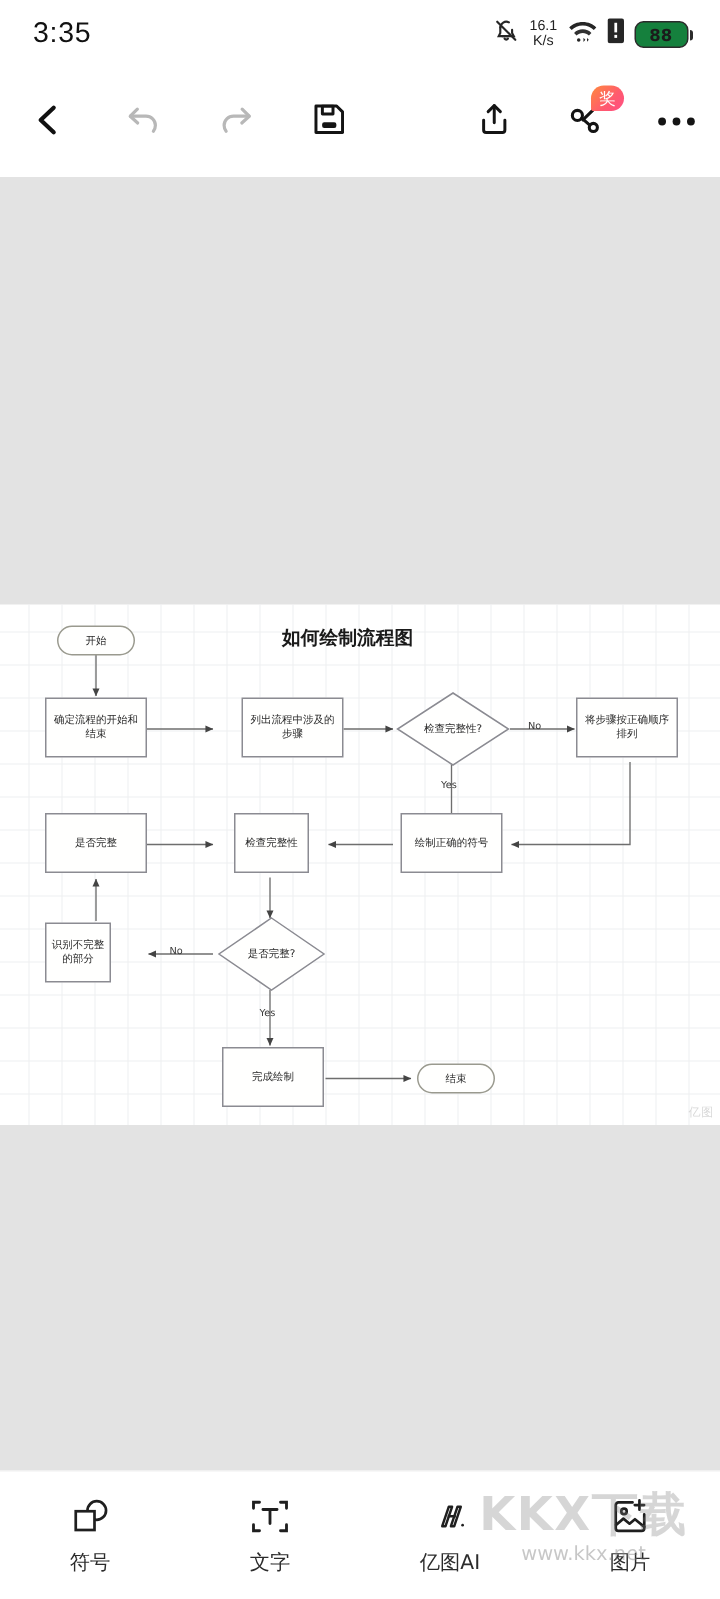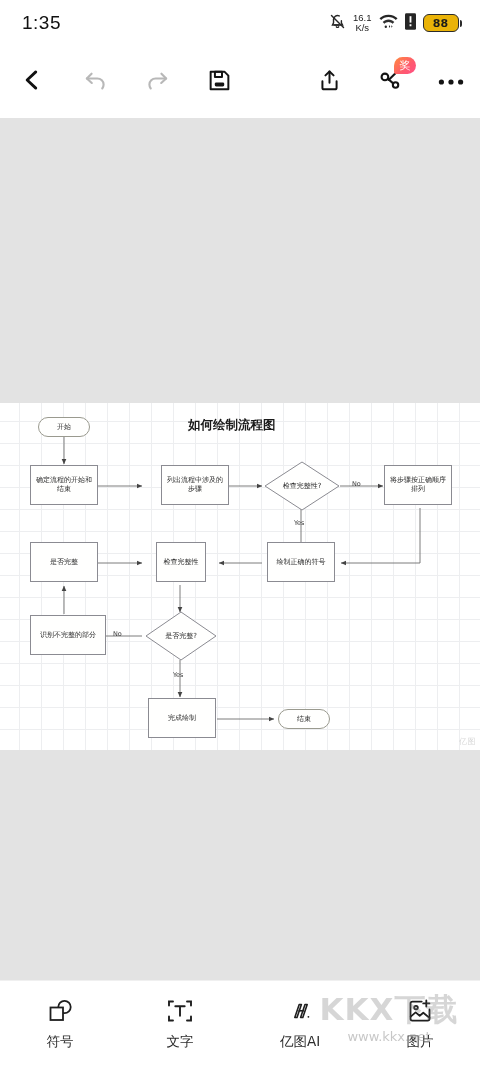--- a/index.html
+++ b/index.html
@@ -126,21 +126,21 @@
     font-size:13px; color:rgba(130,130,130,.45); text-align:center;
     font-family:"DejaVu Sans","Liberation Sans",sans-serif;
   }
 </style>
 </head>
 <body>
 
 <div id="app">
 
   <div class="statusbar">
-    <div class="status-time">1:35</div>
+    <div class="status-time">3:35</div>
     <div class="status-right">
 
       <span class="ic">
         <svg width="17" height="17" viewBox="0 0 24 24" fill="none" stroke="#262626" stroke-width="2" stroke-linecap="round">
           <path d="M6.5 9a5.5 5.5 0 0 1 8-4.9M17.5 11v3l1.6 3H8"></path>
           <path d="M6.4 8.6V14l-1.5 3h9"></path>
           <path d="M10.4 19.5a2 2 0 0 0 3.2 0"></path>
           <path d="M3.5 3.5l17 17"></path>
         </svg>
       </span>
@@ -161,21 +161,21 @@
 
       <span class="ic">
         <svg width="11" height="17" viewBox="0 0 12 18" fill="#262626">
           <rect x="0" y="0" width="12" height="18" rx="1.5"></rect>
           <rect x="5" y="3.2" width="2" height="7" fill="#fff"></rect>
           <rect x="5" y="12" width="2" height="2.2" fill="#fff"></rect>
         </svg>
       </span>
 
       <span class="ic" style="display:flex;align-items:center;">
-        <span style="position:relative;display:inline-block;width:36px;height:18px;border:1.6px solid #2b2b2b;border-radius:6px;background:#eab308;">
+        <span style="position:relative;display:inline-block;width:36px;height:18px;border:1.6px solid #2b2b2b;border-radius:6px;background:#15803d;">
           <span style="position:absolute;left:0;right:0;top:0;bottom:0;display:flex;align-items:center;justify-content:center;font-size:11px;font-weight:700;color:#1b1b1b;font-family:'DejaVu Sans',sans-serif;">88</span>
         </span>
         <span style="display:inline-block;width:2.5px;height:7px;background:#2b2b2b;border-radius:0 2px 2px 0;margin-left:1px;"></span>
       </span>
 
     </div>
   </div>
 
   <div class="toolbar">
     <div class="tb-left">
@@ -321,21 +321,21 @@
       </div>
 
       <div class="node rect" style="left:156px; top:139px; width:50px; height:40px;">
         <span>检查完整性</span>
       </div>
 
       <div class="node rect" style="left:267px; top:139px; width:68px; height:40px;">
         <span>绘制正确的符号</span>
       </div>
 
-      <div class="node rect" style="left:30px; top:212px; width:76px; height:40px;">
+      <div class="node rect" style="left:30px; top:212px; width:44px; height:40px;">
         <span>识别不完整的部分</span>
       </div>
 
       <div class="node diamond" style="left:145px; top:208px; width:72px; height:50px;">
         <svg class="dia-shape" viewBox="0 0 72 50" preserveAspectRatio="none">
           <polygon points="36,1 71,25 36,49 1,25" fill="#fffffe" stroke="#8b8b92" stroke-width="1"></polygon>
         </svg>
         <span class="dia-label">是否完整?</span>
       </div>
 

